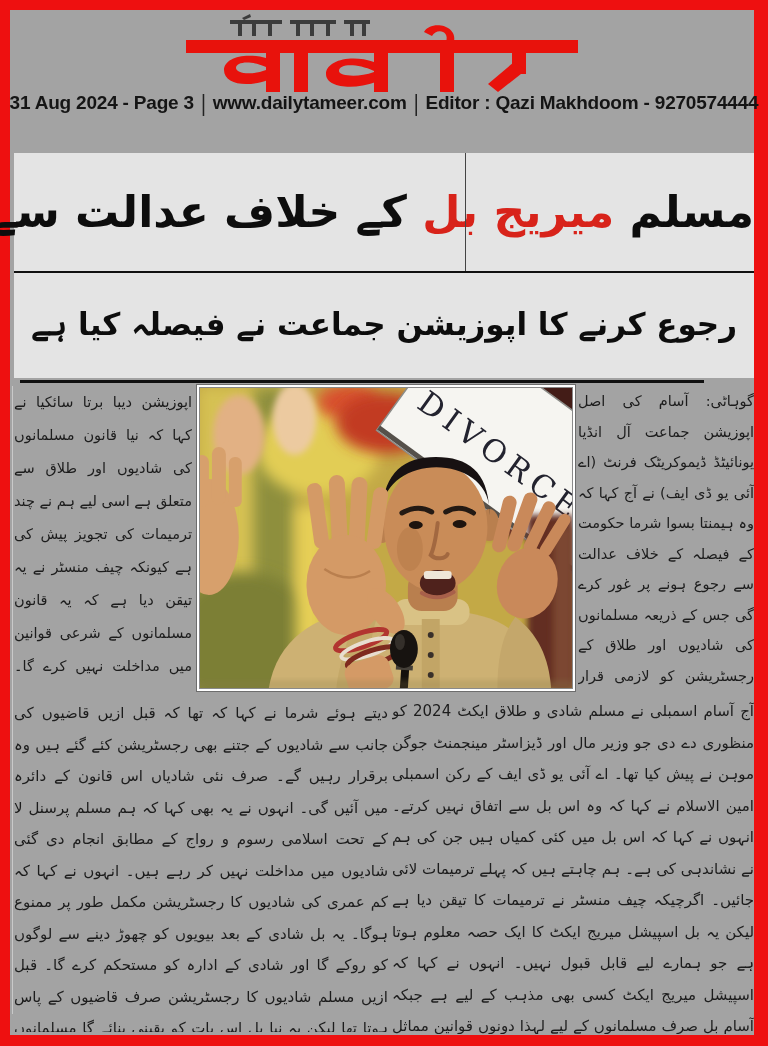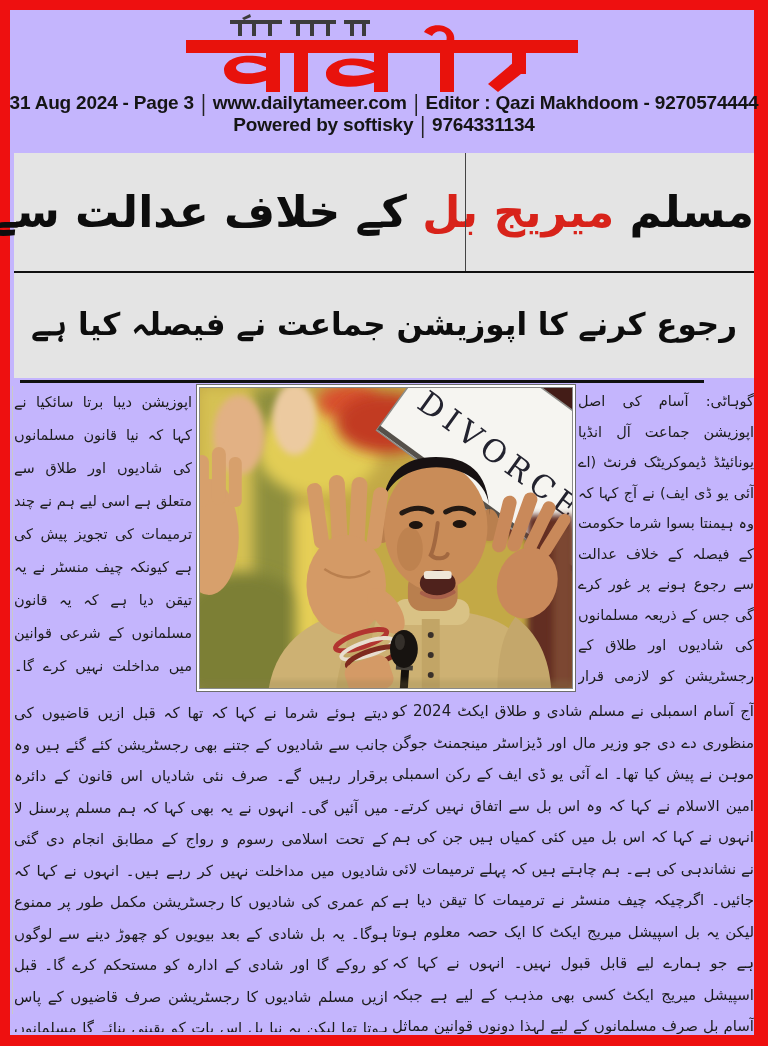--- a/index.html
+++ b/index.html
@@ -1,16 +1,16 @@
 <!DOCTYPE html>
 <html><head>
 <meta charset="utf-8">
 <style>
   html,body{margin:0;padding:0;background:#ffffff;}
-  #page{position:relative;width:768px;height:1046px;background:#c4b5fd;overflow:hidden;
+  #page{position:relative;width:768px;height:1046px;background:#a3a3a3;overflow:hidden;
         font-family:"Liberation Sans",sans-serif;}
   .abs{position:absolute;}
   
   .frame{background:#ee1010;}
   
   .sr-only{position:absolute;width:1px;height:1px;overflow:hidden;clip-path:inset(50%);white-space:nowrap;}
   
   .infoline{position:absolute;left:0;width:768px;text-align:center;color:#151515;
             font-weight:700;font-size:19px;letter-spacing:-0.2px;}
   .infoline .sep{display:inline-block;margin:0 7px;transform:scaleY(1.25);font-weight:400;color:#222;}
@@ -76,23 +76,20 @@
         <rect x="258" y="36" width="14" height="44"></rect>
         <path d="M272,30 C276,12 248,8 242,20 L250,24 C254,16 268,18 264,30 Z"></path>
         <rect x="330" y="36" width="14" height="26"></rect>
         <path d="M344,58 L316,80 L306,72 L332,50 Z"></path>
       </g>
     </svg>
   </div>
 
   <div class="infoline" style="top:92px;">
     <span>31 Aug 2024 - Page 3</span><span class="sep">|</span><span>www.dailytameer.com</span><span class="sep">|</span><span>Editor : Qazi Makhdoom - 9270574444</span>
-  </div>
-  <div class="infoline" style="top:114px;">
-    <span>Powered by softisky</span><span class="sep">|</span><span>9764331134</span>
   </div>
 
   <div id="headline-band">
     <div class="hline" id="headline-line1">
       <span>مسلم</span>
       <span class="hl">میریج بل</span>
       <span>کے خلاف عدالت سے</span>
     </div>
     <div class="rule" style="left:0;top:118px;width:740px;height:2px;"></div>
     <div class="vrule" style="left:451px;top:0;height:118px;"></div>

